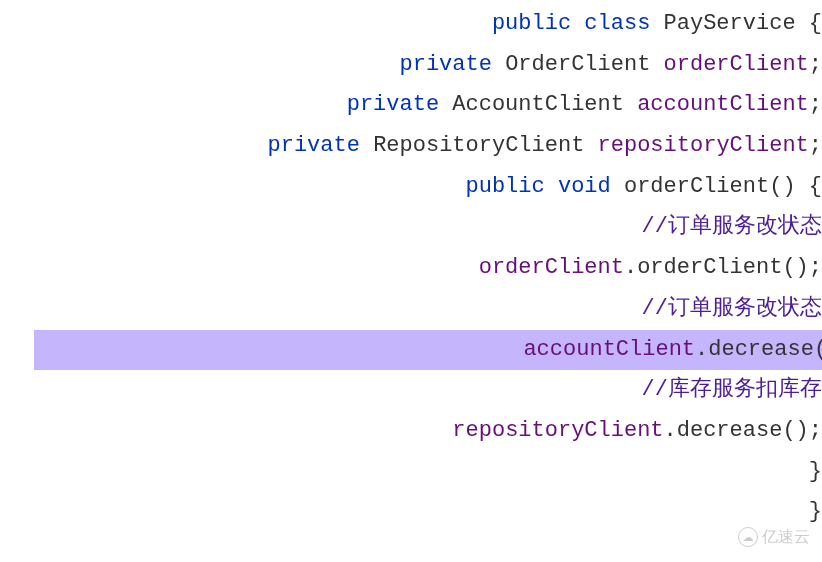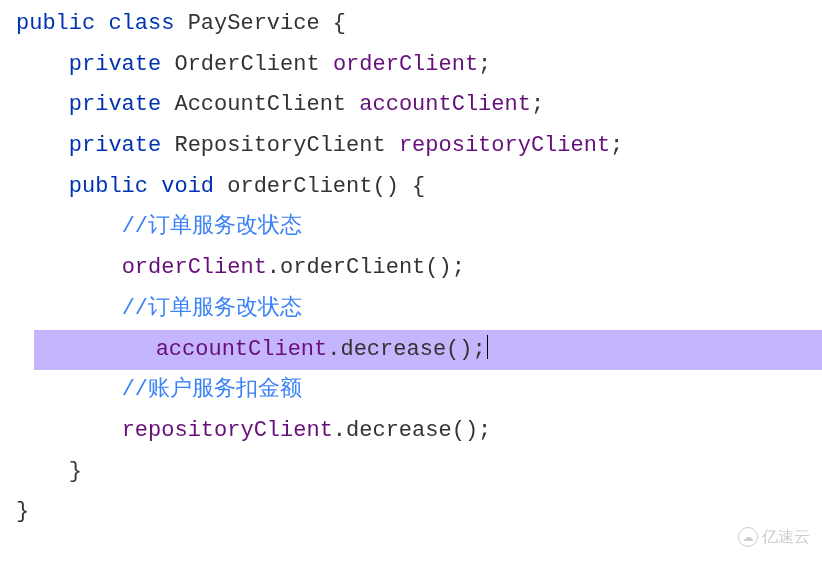--- a/index.html
+++ b/index.html
@@ -14,41 +14,42 @@
       background: #ffffff;
       color: #333;
       width: 822px;
       height: 562px;
       position: relative;
       padding-top: 4px;
     }
     .code-line {
       white-space: pre;
       padding-left: 16px;
+      text-align: right;
     }
     .highlighted {
       background-color: #c4b5fd;
       width: 100%;
       margin-left: 34px;
     }
     .keyword {
       color: #0033b3;
       font-weight: 500;
     }
     .type {
       color: #333333;
     }
     .field {
       color: #660e7a;
     }
     .method {
       color: #333333;
     }
     .comment {
-      color: #3b82f6;
+      color: #4c1d95;
     }
     .punct {
       color: #333333;
     }
     .cursor {
       display: inline-block;
       width: 1.5px;
       height: 24px;
       background: #000;
       vertical-align: middle;
@@ -82,21 +83,21 @@
 
 <div class="code-line"><span class="keyword">public</span> <span class="keyword">class</span> <span class="type">PayService</span><span class="punct"> {</span></div>
 <div class="code-line">    <span class="keyword">private</span> <span class="type">OrderClient</span> <span class="field">orderClient</span><span class="punct">;</span></div>
 <div class="code-line">    <span class="keyword">private</span> <span class="type">AccountClient</span> <span class="field">accountClient</span><span class="punct">;</span></div>
 <div class="code-line">    <span class="keyword">private</span> <span class="type">RepositoryClient</span> <span class="field">repositoryClient</span><span class="punct">;</span></div>
 <div class="code-line">    <span class="keyword">public</span> <span class="keyword">void</span> <span class="method">orderClient</span><span class="punct">() {</span></div>
 <div class="code-line">        <span class="comment">//订单服务改状态</span></div>
 <div class="code-line">        <span class="field">orderClient</span><span class="punct">.</span><span class="method">orderClient</span><span class="punct">();</span></div>
 <div class="code-line">        <span class="comment">//订单服务改状态</span></div>
 <div class="code-line highlighted">        <span class="field">accountClient</span><span class="punct">.</span><span class="method">decrease</span><span class="punct">();</span><span class="cursor"></span></div>
-<div class="code-line">        <span class="comment">//账户服务扣金额</span></div>
+<div class="code-line">        <span class="comment">//库存服务扣库存</span></div>
 <div class="code-line">        <span class="field">repositoryClient</span><span class="punct">.</span><span class="method">decrease</span><span class="punct">();</span></div>
 <div class="code-line">    <span class="punct">}</span></div>
 <div class="code-line"><span class="punct">}</span></div>
 
 <div class="watermark">
   <span class="watermark-icon">☁</span>
   <span>亿速云</span>
 </div>
 
 </body></html>

